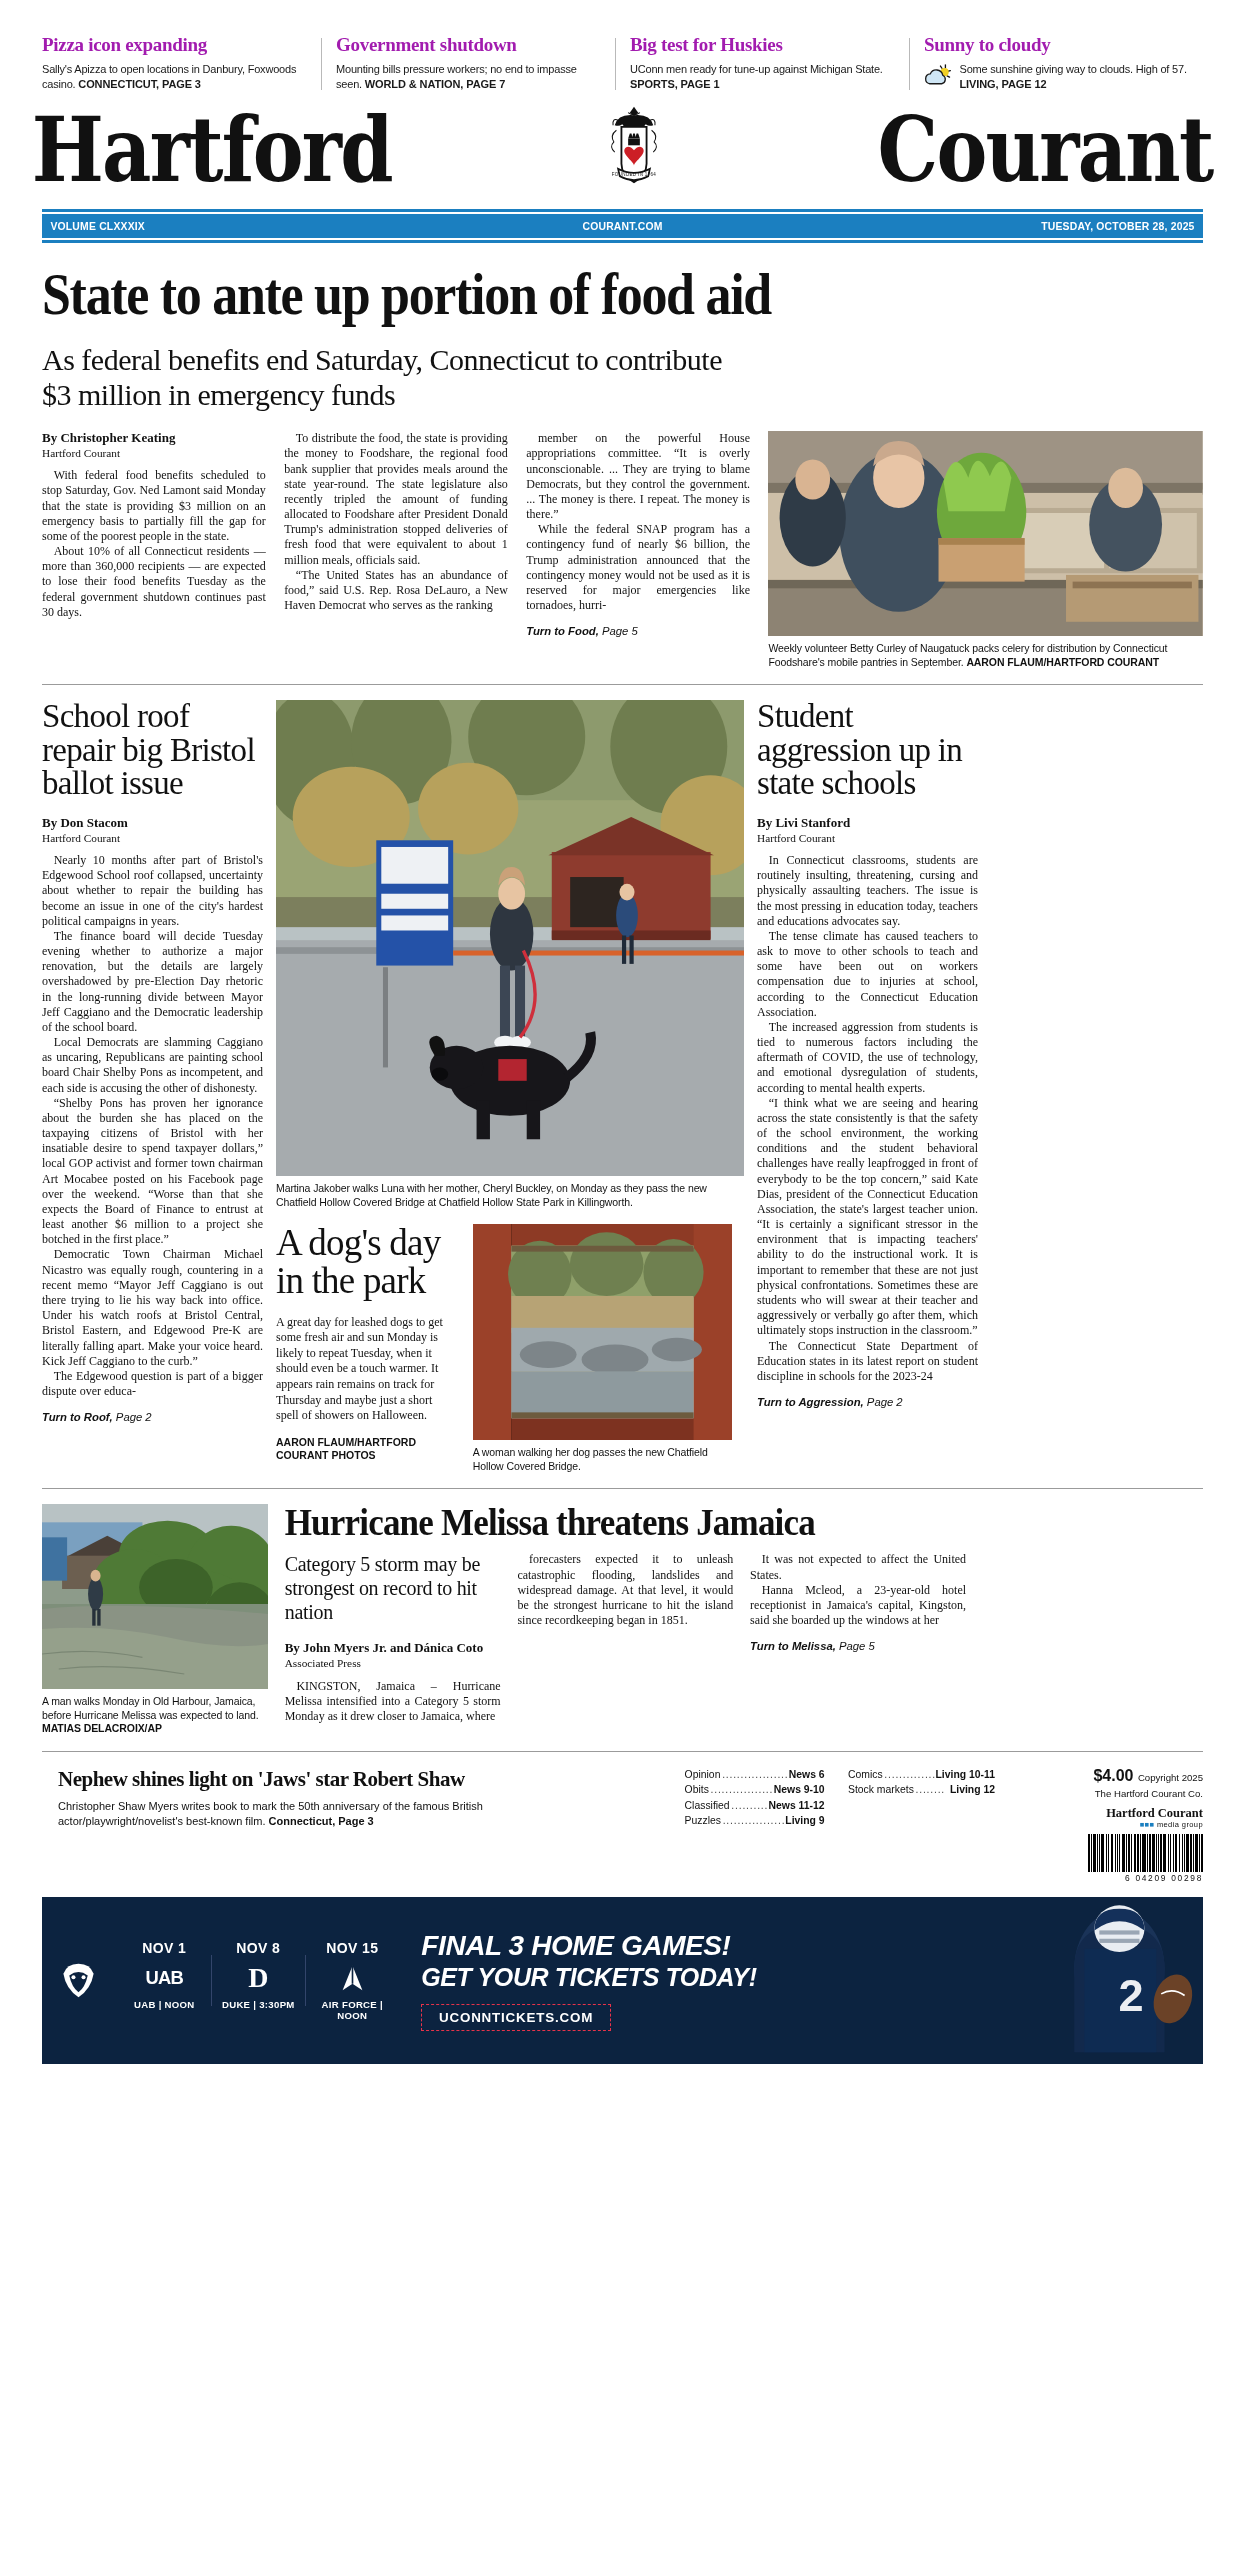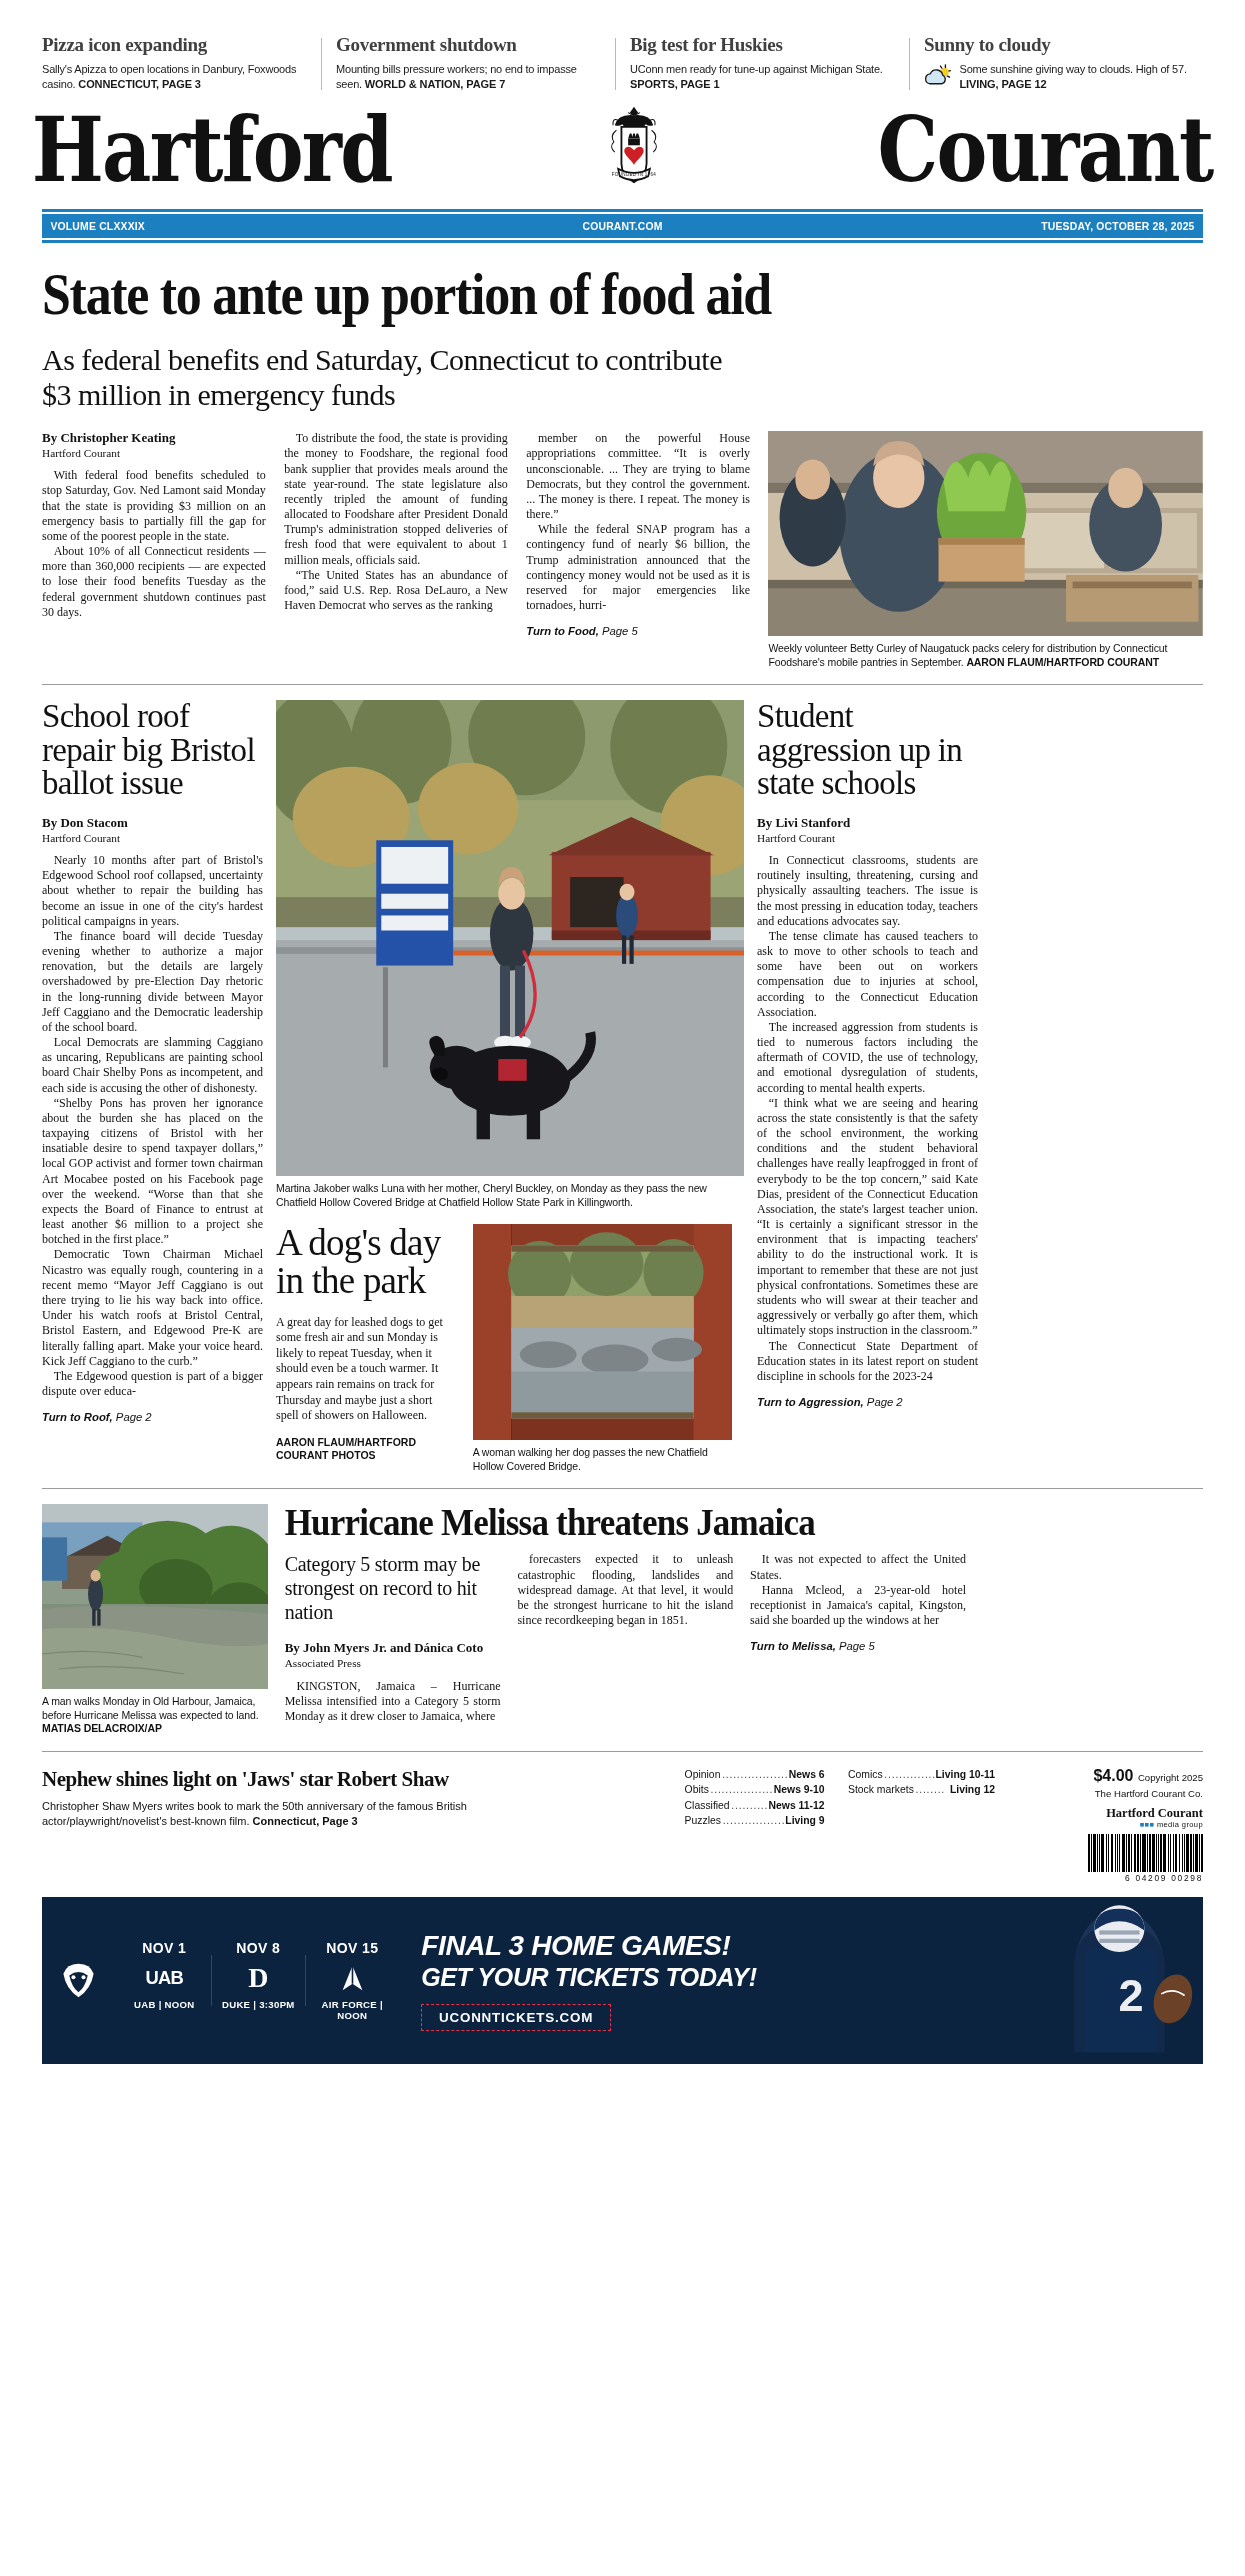--- a/index.html
+++ b/index.html
@@ -16,21 +16,21 @@
   .teasers { display: flex; padding-top: 35px; height: 100px; }
   .teaser { flex: 1; padding: 0 15px; position: relative; }
   .teaser:first-child { padding-left: 0; }
   .teaser + .teaser::before {
     content: ""; position: absolute; left: 0; top: 3.3px; bottom: 10px;
     width: 0.8px; background: #b9b9b9;
   }
   .teaser-hed {
     font-family: "Liberation Serif", serif;
     font-weight: bold; font-size: 19px; letter-spacing: -0.3px;
-    line-height: 1.05; margin-bottom: 7.5px; color: #404040;
+    line-height: 1.05; margin-bottom: 7.5px; color: #a21caf;
   }
   .teaser-sub {
     font-family: "Liberation Sans", sans-serif;
     font-size: 11px; line-height: 1.33; color: #1a1a1a;
     letter-spacing: -0.2px;
   }
   .teaser-sub b { font-weight: bold; letter-spacing: -0.1px; }
   .teaser-weather { display: flex; gap: 7.5px; align-items: flex-start; }
   .wx-icon { flex: 0 0 28px; margin-top: 0.8px; }
 
@@ -145,21 +145,21 @@
     transform: scaleY(1.08); transform-origin: left top;
   }
   .hurr-cols { display: flex; gap: 16.7px; }
   .hurr-col { width: 216px; }
   .hurr-deck {
     font-family: "Liberation Serif", serif;
     font-size: 20px; line-height: 1.2; letter-spacing: -0.3px;
   }
 
   
-  .idx-wrap { margin-top: 11.7px; }
+  .idx-wrap { margin-top: 11.7px; margin-left: 16px; }
   .idx-row { display: flex; gap: 20px; align-items: flex-start; }
   .idx-left { flex: 1; }
   .idx-hed {
     font-family: "Liberation Serif", serif;
     font-weight: bold; font-size: 21px; letter-spacing: -0.5px;
   }
   .idx-sub {
     font-family: "Liberation Sans", sans-serif;
     font-size: 11px; line-height: 1.35; margin-top: 7.5px; max-width: 518px;
   }

